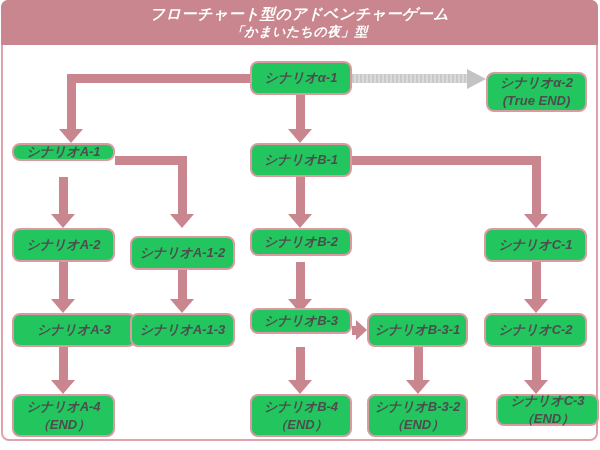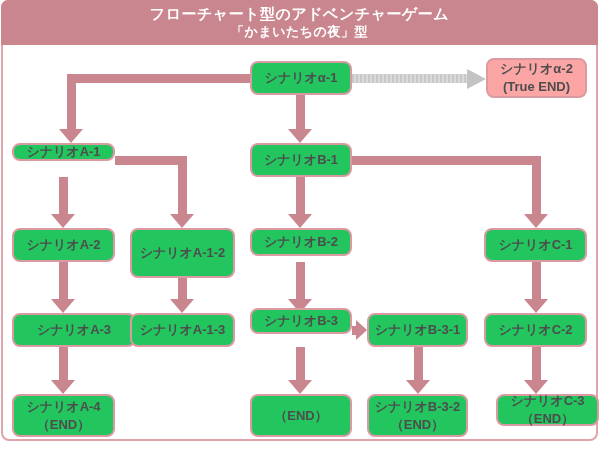--- a/index.html
+++ b/index.html
@@ -1,19 +1,19 @@
 <!DOCTYPE html>
 <html><head>
 <meta charset="utf-8">
 <style>
   html,body { margin:0; padding:0; background:#fff; }
   .canvas {
     position:relative; width:600px; height:450px;
     font-family:"Liberation Sans","DejaVu Sans",sans-serif;
-    background:#fff; overflow:hidden;
+    background:#fff; overflow:hidden;font-style:italic;
   }
   .frame {
     position:absolute; left:1px; top:0; width:597px; height:441px;
     border:2px solid #dfa4ab; border-radius:8px; box-sizing:border-box;
     background:#fff;
   }
   .header {
     position:absolute; left:1px; top:0; width:597px; height:45px;
     background:#c9868e; border-radius:7px 7px 0 0; box-sizing:border-box;
     display:flex; flex-direction:column; align-items:center; justify-content:center;
@@ -21,21 +21,21 @@
   }
   .header .title    { font-size:15px; line-height:1.35; letter-spacing:0.5px; }
   .header .subtitle { font-size:13px; line-height:1.3;  letter-spacing:0.5px; }
   .node {
     position:absolute; background:#22c55e;
     border:2px solid #db9aa2; border-radius:8px; box-sizing:border-box;
     display:flex; flex-direction:column; align-items:center; justify-content:center;
     font-size:13px; font-weight:bold; color:#4d4d4d; line-height:1.35;
     text-align:center; white-space:nowrap;
   }
-  .node.yellow { background:#fca5a5; }
+  .node.yellow { background:#22c55e;margin-top:14px; }
   .shaft      { position:absolute; background:#c9868e; }
   .head-down  { position:absolute; width:0; height:0;
                 border-left:12px solid transparent; border-right:12px solid transparent;
                 border-top:14px solid #c9868e; }
   .head-right { position:absolute; width:0; height:0;
                 border-top:10px solid transparent; border-bottom:10px solid transparent;
                 border-left:11px solid #c9868e; }
   .gray-shaft { position:absolute; height:9px;
                 background:repeating-linear-gradient(90deg,#c9c9c9 0 2px,#dadada 2px 4px); }
   .gray-head  { position:absolute; width:0; height:0;
@@ -119,21 +119,21 @@
   </div>
 
   <div class="node" style="left:250px;top:143px;width:102px;height:34px">
     <span>シナリオB-1</span>
   </div>
 
   <div class="node" style="left:12px;top:228px;width:103px;height:34px">
     <span>シナリオA-2</span>
   </div>
 
-  <div class="node" style="left:130px;top:228px;width:105px;height:50px">
+  <div class="node" style="left:130px;top:236px;width:105px;height:34px">
     <span>シナリオA-1-2</span>
   </div>
 
   <div class="node" style="left:250px;top:228px;width:102px;height:28px">
     <span>シナリオB-2</span>
   </div>
 
   <div class="node" style="left:484px;top:228px;width:103px;height:34px">
     <span>シナリオC-1</span>
   </div>
@@ -157,20 +157,21 @@
   <div class="node" style="left:484px;top:313px;width:103px;height:34px">
     <span>シナリオC-2</span>
   </div>
 
   <div class="node" style="left:12px;top:394px;width:103px;height:43px">
     <span>シナリオA-4</span>
     <span>（END）</span>
   </div>
 
   <div class="node" style="left:250px;top:394px;width:102px;height:43px">
+    <span>シナリオB-4</span>
     <span>（END）</span>
   </div>
 
   <div class="node" style="left:367px;top:394px;width:101px;height:43px">
     <span>シナリオB-3-2</span>
     <span>（END）</span>
   </div>
 
   <div class="node" style="left:496px;top:394px;width:103px;height:32px">
     <span>シナリオC-3</span>

